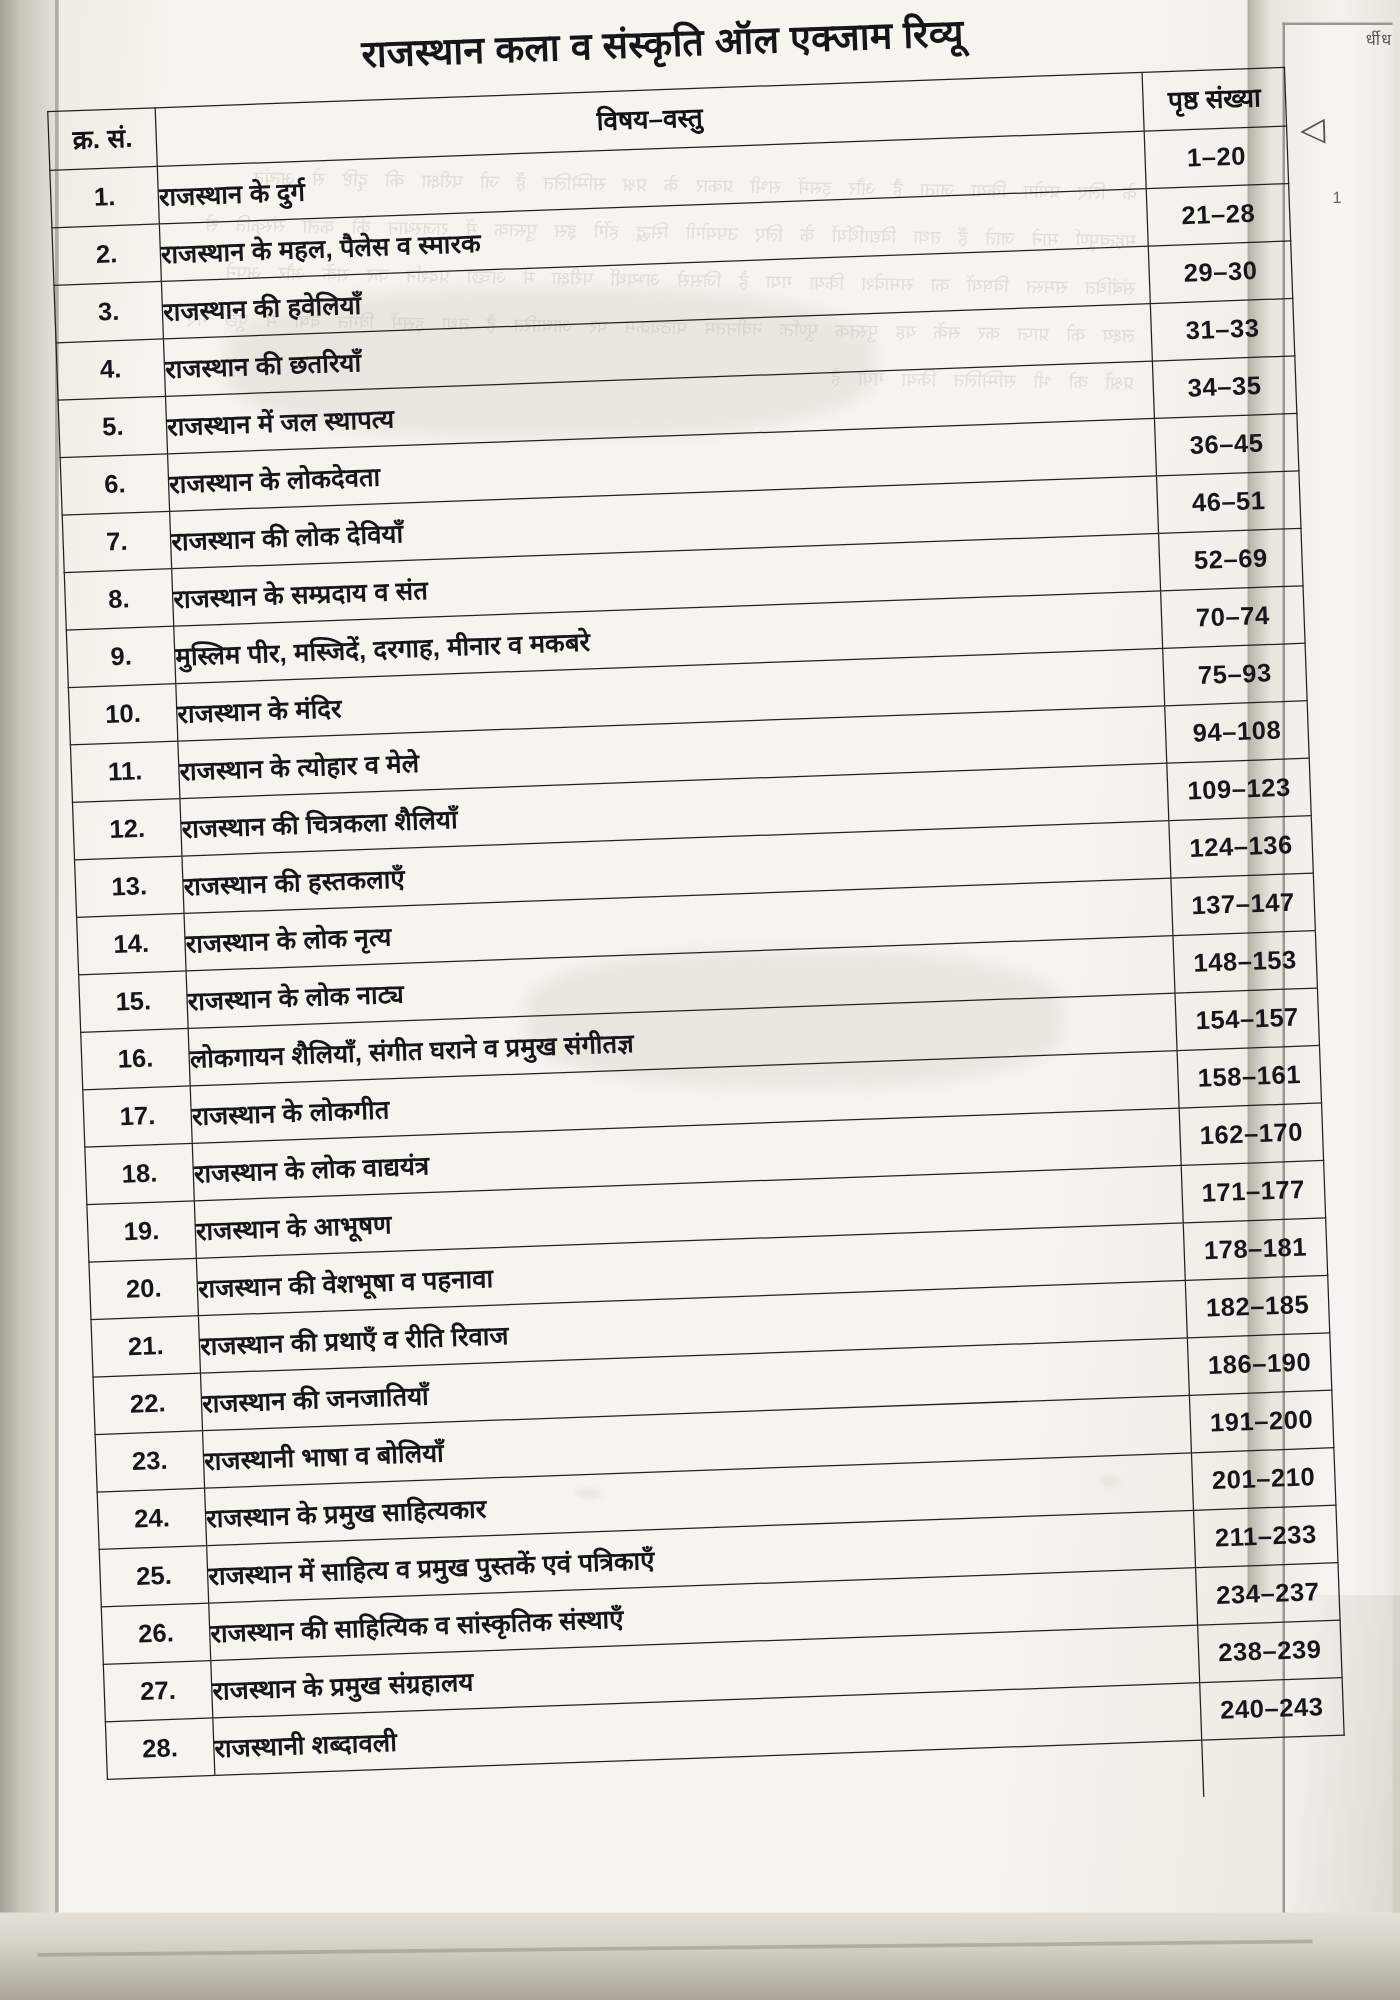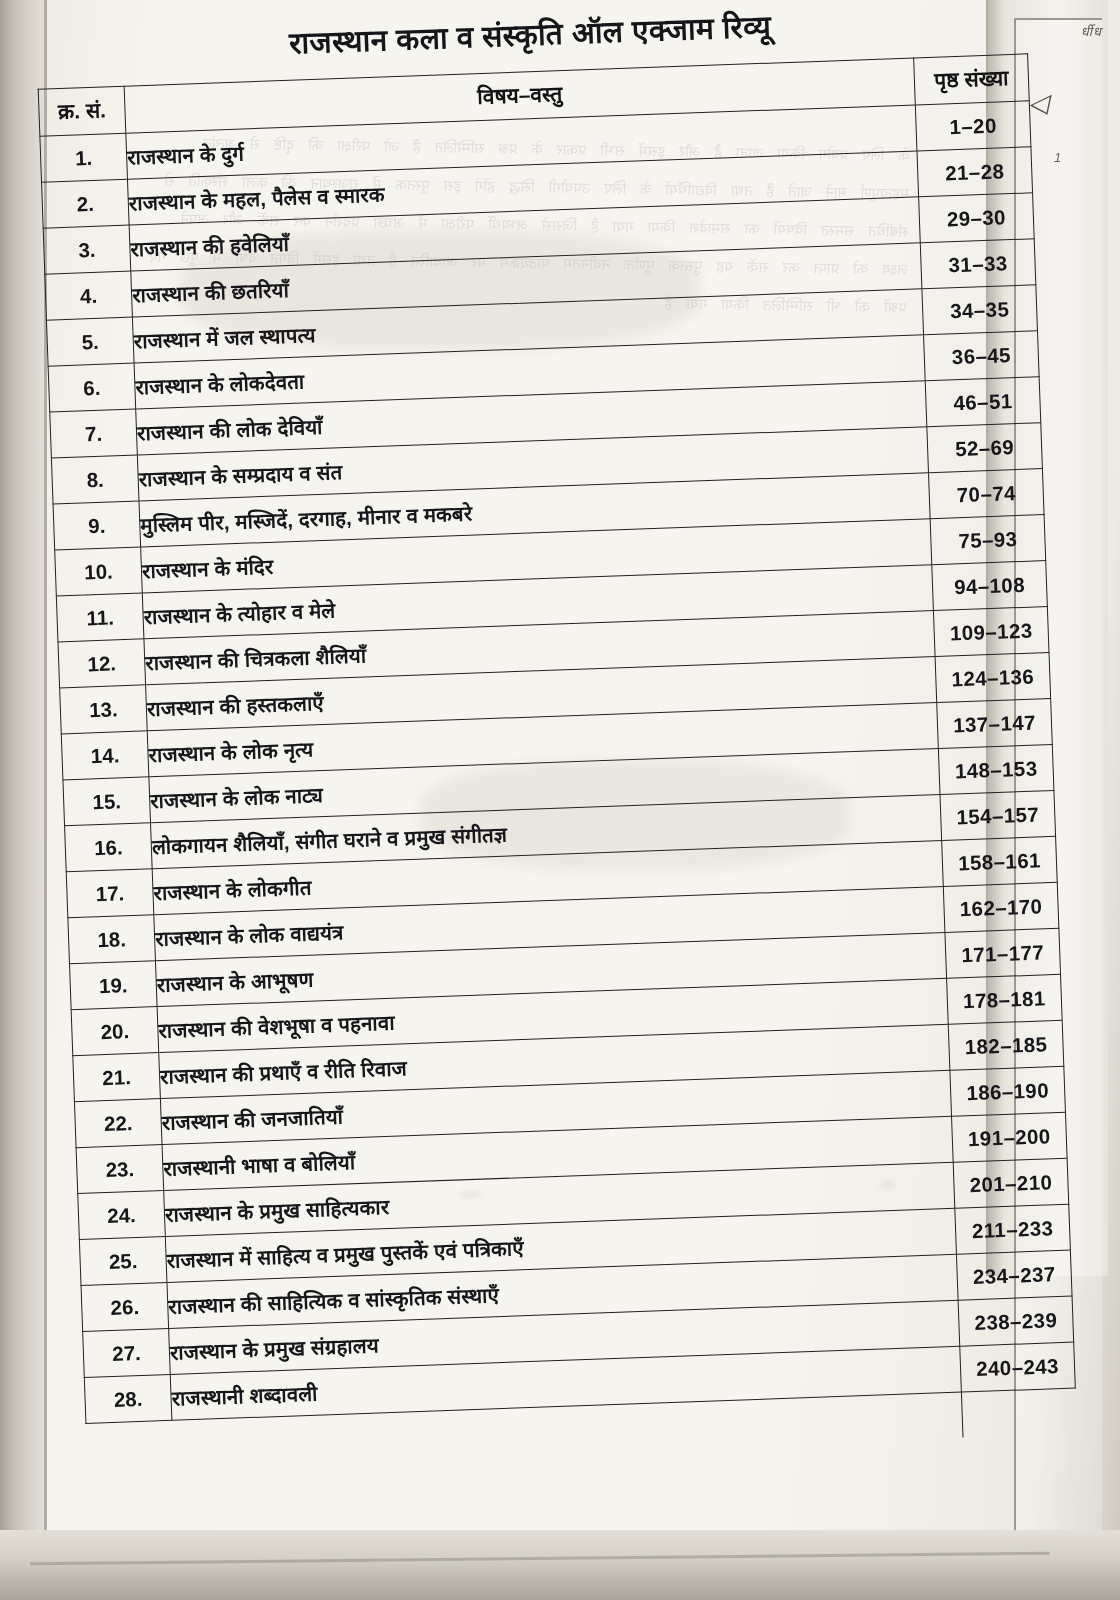--- a/index.html
+++ b/index.html
@@ -19,26 +19,25 @@
   #page-scan {
     position: absolute;
     inset: 0;
     background:
       linear-gradient(95deg, #d9d4c9 0%, #efece4 4%, #f6f4ee 12%, #f7f5f0 70%, #eceae2 92%, #cfcac0 100%);
   }
   
   #right-page {
     position: absolute;
     top: 0;
-    right: 12px;
+    right: 0;
     width: 120px;
     height: 1276px;
     background: linear-gradient(90deg, #bdb8ae 0%, #e9e6de 14%, #f4f2ec 60%, #e6e3db 100%);
     border-left: 2px solid #b4afa5;
-    font-style: italic;
   }
   #right-page-inner {
     position: absolute;
     top: 18px;
     left: 26px;
     width: 86px;
     height: 1520px;
     border: 2px solid #9d988f;
     border-right: none;
     background: rgba(255,255,255,0.25);

